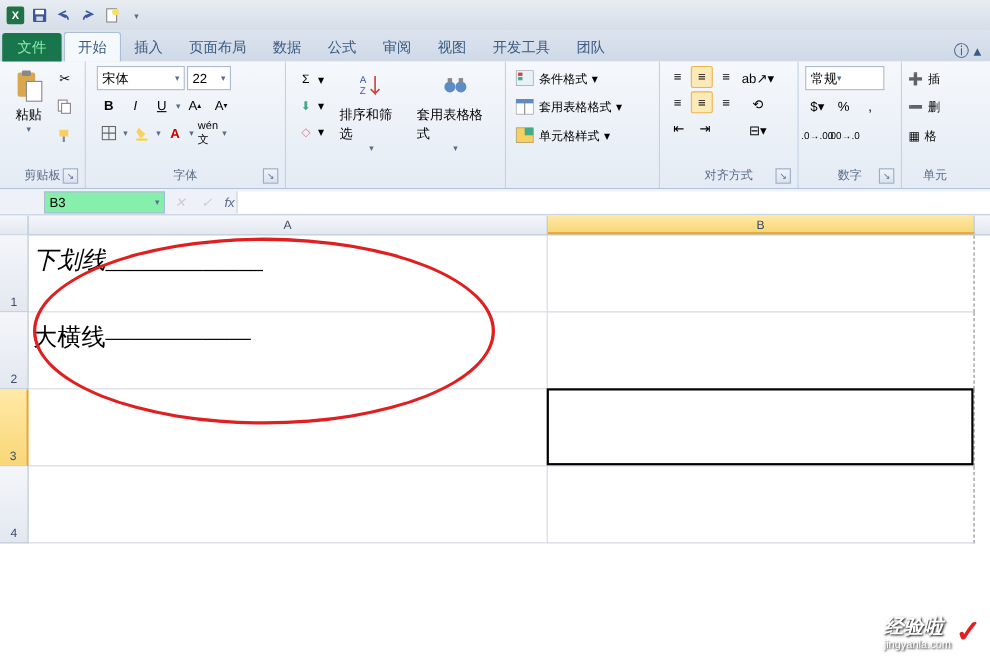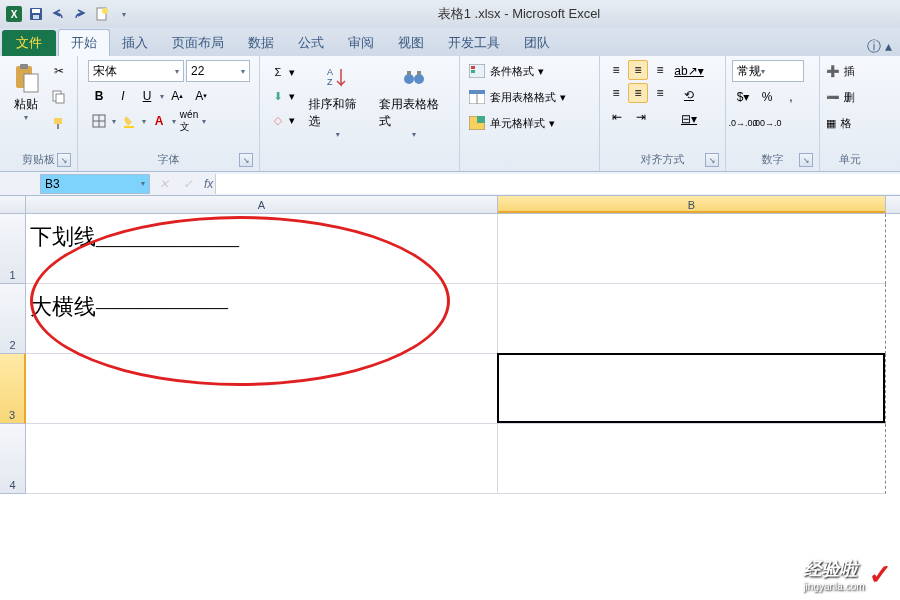--- a/index.html
+++ b/index.html
@@ -7,21 +7,21 @@
     
     
     .title-bar { height: 28px; background: linear-gradient(#e8edf3, #d5dde8); display: flex; align-items: center; font-size: 12px; color: #333; }
     .qat { display: flex; align-items: center; gap: 2px; padding: 0 4px; }
     .qat-item { width: 20px; height: 20px; display: flex; align-items: center; justify-content: center; border-radius: 2px; }
     .title-text { flex: 1; text-align: center; font-size: 13px; }
     .excel-icon { width: 16px; height: 16px; background: #1f7246; color: #fff; font-size: 10px; font-weight: bold; display: flex; align-items: center; justify-content: center; border-radius: 2px; }
     
     
     .ribbon-tabs { height: 28px; background: linear-gradient(#dbe3ee, #cfd9e7); display: flex; align-items: flex-end; padding-left: 2px; font-size: 13px; }
-    .file-tab { background: #19754b; color: #fde047; padding: 4px 14px; border-radius: 3px 3px 0 0; margin-right: 2px; }
+    .file-tab { background: #19754b; color: #86efac; padding: 4px 14px; border-radius: 3px 3px 0 0; margin-right: 2px; }
     .tab { padding: 4px 12px; color: #3b5a82; cursor: pointer; }
     .tab.active { background: #f5f8fc; border: 1px solid #a9bdd6; border-bottom: none; border-radius: 3px 3px 0 0; color: #3b5a82; font-family: Liberation Serif, serif; }
     .help-icon { margin-left: auto; margin-right: 8px; color: #3b5a82; font-size: 14px; }
     
     
     .ribbon { height: 116px; background: linear-gradient(#f5f8fc, #e4ebf4); border-bottom: 1px solid #a9bdd6; display: flex; font-size: 12px; }
     .group { border-right: 1px solid #c5d2e3; padding: 4px 6px 2px 6px; display: flex; flex-direction: column; }
     .group-content { flex: 1; display: flex; align-items: flex-start; }
     .group-label { text-align: center; font-size: 11px; color: #5a6d88; padding: 2px 0; position: relative; }
     .dialog-launcher { position: absolute; right: 0; bottom: 2px; width: 14px; height: 14px; border: 1px solid #98adc9; background: linear-gradient(#f0f4fa,#d9e2ee); font-size: 8px; display: flex; align-items: center; justify-content: center; }
@@ -40,32 +40,32 @@
     .edit-item { display: flex; align-items: center; gap: 3px; font-size: 11px; height: 20px; }
     .edit-icon { width: 16px; text-align: center; }
     
     .styles-col { display: flex; flex-direction: column; gap: 4px; }
     .style-item { display: flex; align-items: center; gap: 4px; font-size: 11px; height: 22px; padding: 0 2px; }
     .style-icon { width: 18px; height: 16px; display: flex; align-items: center; justify-content: center; }
     
     .align-grid { display: grid; grid-template-columns: repeat(3, 20px); gap: 2px; }
     .align-btn { width: 20px; height: 20px; display: flex; align-items: center; justify-content: center; border: 1px solid transparent; border-radius: 2px; }
     .align-btn.sel { background: #fce9b8; border-color: #e9b54e; }
-    .align-extra { display: flex; flex-direction: column; gap: 2px; margin-left: 4px; text-decoration: underline; }
+    .align-extra { display: flex; flex-direction: column; gap: 2px; margin-left: 4px; }
     
     .num-col { display: flex; flex-direction: column; gap: 4px; }
     .num-select { border: 1px solid #abc; background: #fff; width: 72px; height: 22px; font-size: 12px; display: flex; align-items: center; padding: 0 4px; }
     .num-row { display: flex; gap: 2px; }
     
     .cells-col { display: flex; flex-direction: column; gap: 4px; }
     .cell-item { display: flex; align-items: center; gap: 4px; font-size: 11px; height: 22px; }
     
     
     .formula-bar { height: 24px; border-bottom: 1px solid #a9bdd6; display: flex; align-items: center; background: #eef2f8; font-size: 12px; }
-    .name-box { width: 110px; border: 1px solid #a9bdd6; background: #7dd3fc; height: 20px; margin: 0 2px 0 40px; display: flex; align-items: center; padding: 0 4px; justify-content: space-between; }
+    .name-box { width: 110px; border: 1px solid #a9bdd6; background: #86efac; height: 20px; margin: 0 2px 0 40px; display: flex; align-items: center; padding: 0 4px; justify-content: space-between; }
     .fx-btn { width: 24px; text-align: center; font-style: italic; color: #666; }
     .fx-label { font-style: italic; color: #5a6d88; margin-left: 4px; }
     .formula-input { flex: 1; border-left: 1px solid #ccc; height: 20px; background: #fff; margin-left: 2px; }
     
     
     .grid-area { position: relative; height: 404px; background: #fff; overflow: hidden; }
     .col-headers { display: flex; height: 18px; background: linear-gradient(#f4f6fa,#e3e8f0); border-bottom: 1px solid #b4c0d2; }
     .corner { width: 26px; border-right: 1px solid #b4c0d2; background: linear-gradient(#f4f6fa,#e3e8f0); }
     .col-h { border-right: 1px solid #b4c0d2; text-align: center; font-size: 11px; color: #3a4c68; line-height: 18px; }
     .col-h.sel { background: linear-gradient(#ffe9a6,#f8d778); border-bottom: 2px solid #e9a72e; }
@@ -119,21 +119,20 @@
     <div class="qat-item">
         <svg width="16" height="16">
           <rect x="3" y="2" width="9" height="12" fill="#fff" stroke="#888"></rect>
           <circle cx="11" cy="5" r="3" fill="#f8e060"></circle>
         </svg>
       </div>
     <div class="qat-item">
         <span class="drop-arrow">▾</span>
       </div>
   </div>
-  <div class="title-text">表格1 .xlsx - Microsoft Excel</div>
 </div>
 
 <div class="ribbon-tabs">
   <div class="file-tab">文件</div>
   <div class="tab active">开始</div>
   <div class="tab">插入</div>
   <div class="tab">页面布局</div>
   <div class="tab">数据</div>
   <div class="tab">公式</div>
   <div class="tab">审阅</div>
@@ -174,25 +173,25 @@
           </div>
       </div>
     </div>
     <div class="group-label"><span>剪贴板</span><div class="dialog-launcher">↘</div></div>
   </div>
 
   <div class="group" style="width:182px;">
     <div class="group-content">
       <div class="font-col">
         <div class="font-row">
-          <div class="font-select" style="width:96px;">
+          <div class="font-select" style="width:80px;">
               <span>宋体</span>
               <span class="drop-arrow" style="margin-left:auto;">▾</span>
             </div>
-          <div class="font-select" style="width:64px;">
+          <div class="font-select" style="width:40px;">
               <span>22</span>
               <span class="drop-arrow" style="margin-left:auto;">▾</span>
             </div>
         </div>
         <div class="font-row">
           <div class="btn-sm" style="font-weight:bold;">B</div>
           <div class="btn-sm" style="font-style:italic;">I</div>
           <div class="btn-sm" style="text-decoration:underline;">U</div>
           <span class="drop-arrow">▾</span>
           <div class="btn-sm">A<sup style="font-size:7px;">▴</sup></div>
@@ -373,21 +372,21 @@
     <div class="col-h col-B sel">B</div>
   </div>
   <div class="grid-body">
     <div class="row-headers">
       <div class="row-h" style="height:70px;">1</div>
       <div class="row-h" style="height:70px;">2</div>
       <div class="row-h sel" style="height:70px;">3</div>
       <div class="row-h" style="height:70px;">4</div>
     </div>
     <div class="cells">
-      <div class="cell" style="left:0;top:0;width:472px;height:70px;">下划线_____________</div>
+      <div class="cell" style="left:0;top:0;width:472px;height:70px;font-style:italic;">下划线_____________</div>
       <div class="cell dash-border" style="left:472px;top:0;width:388px;height:70px;"></div>
       <div class="cell" style="left:0;top:70px;width:472px;height:70px;">大横线——————</div>
       <div class="cell dash-border" style="left:472px;top:70px;width:388px;height:70px;"></div>
       <div class="cell" style="left:0;top:140px;width:472px;height:70px;"></div>
       <div class="cell dash-border" style="left:472px;top:140px;width:388px;height:70px;"></div>
       <div class="cell" style="left:0;top:210px;width:472px;height:70px;"></div>
       <div class="cell dash-border" style="left:472px;top:210px;width:388px;height:70px;"></div>
 
       <div class="active-cell" style="left:471px;top:139px;width:388px;height:70px;"></div>
     </div>

